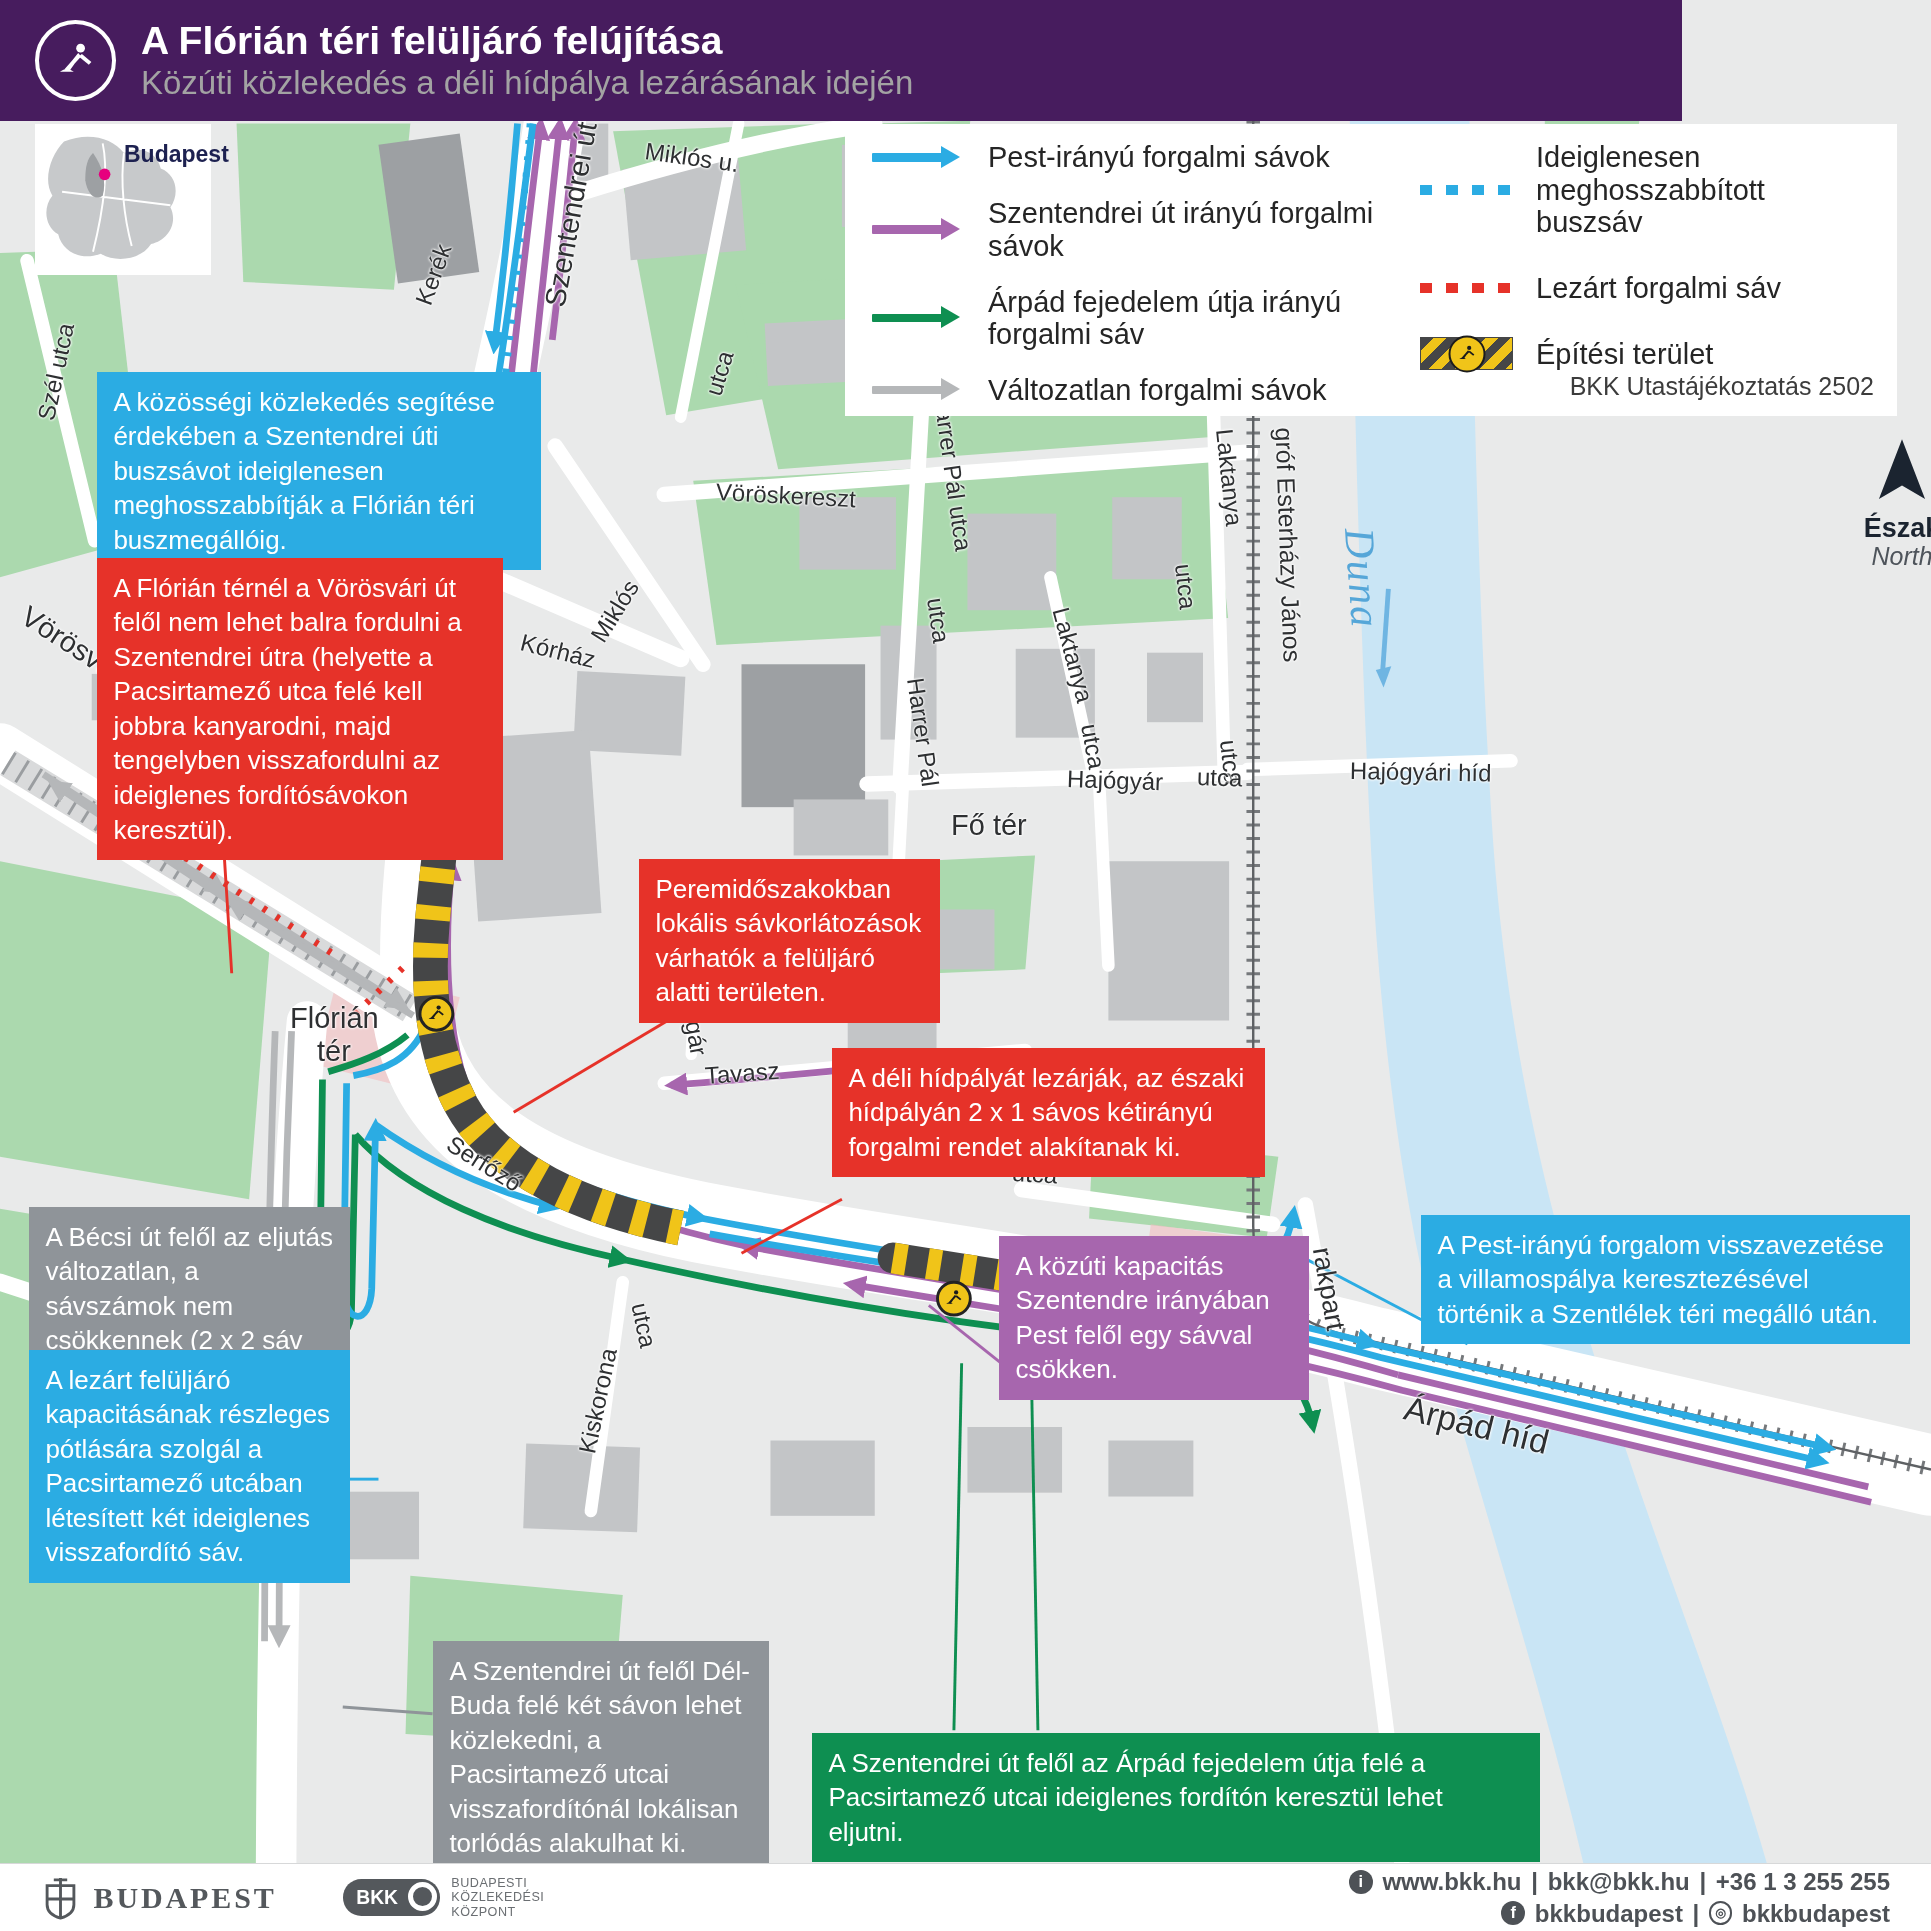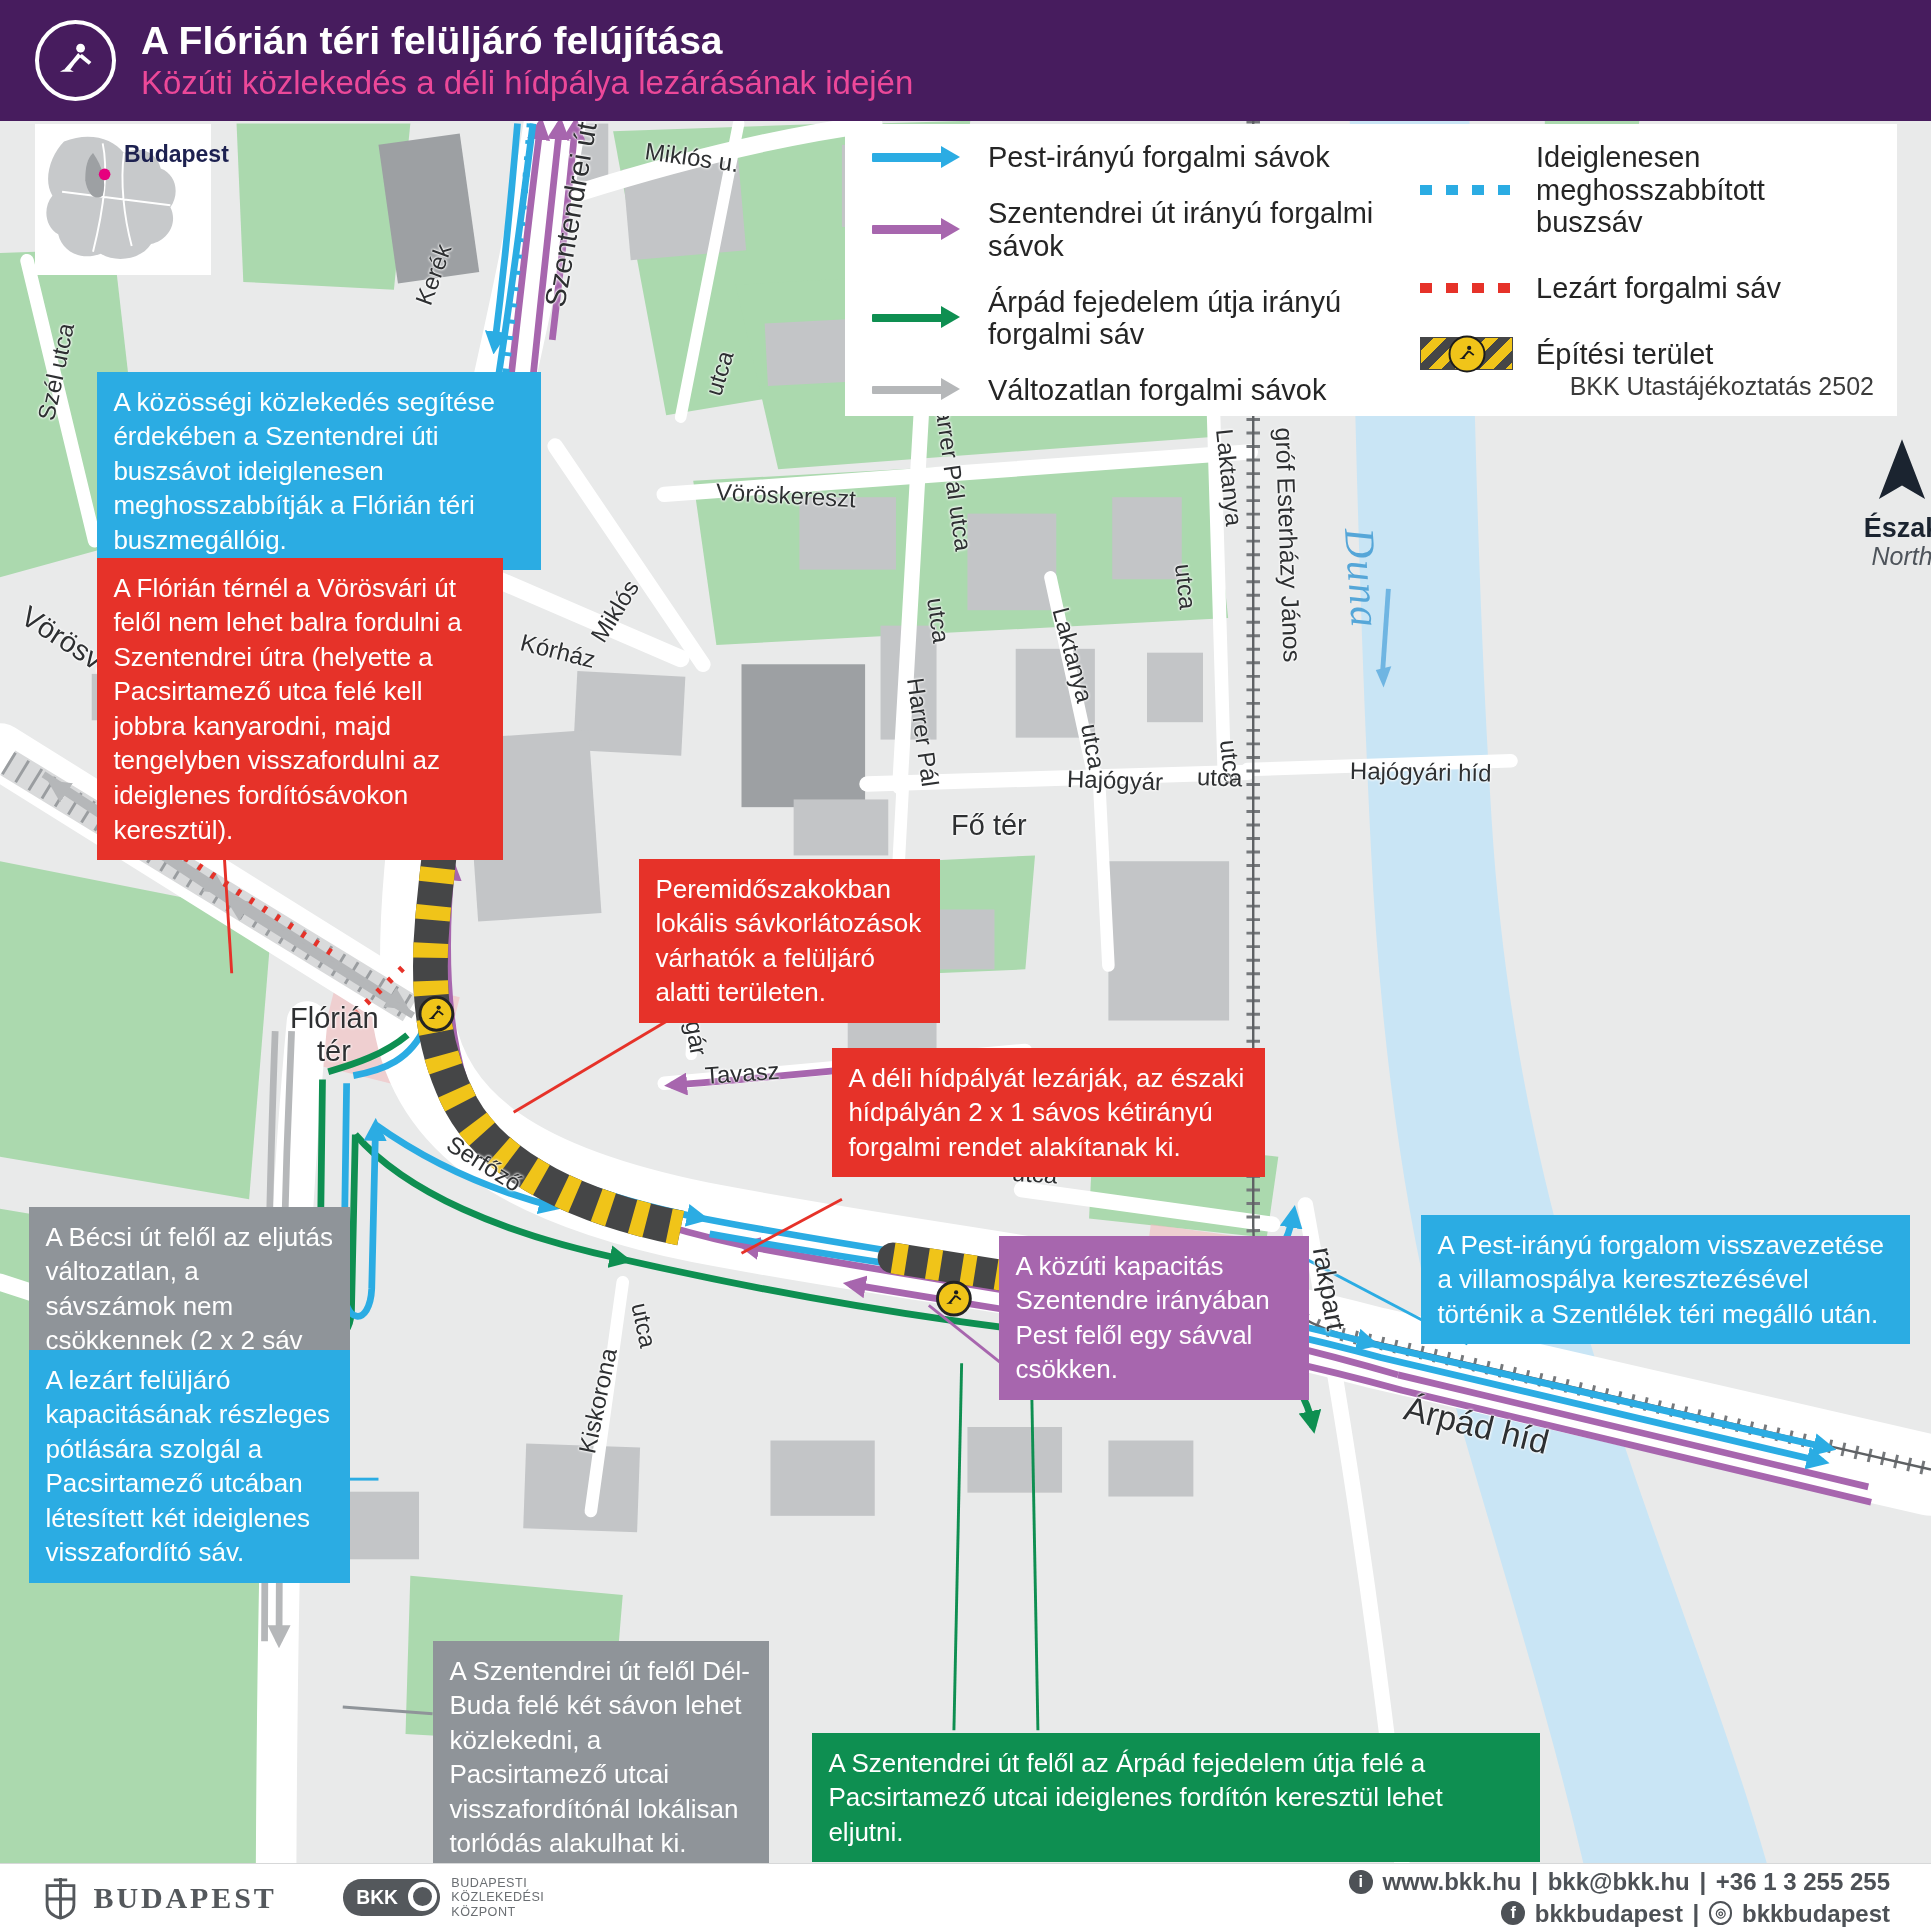--- a/index.html
+++ b/index.html
@@ -1,27 +1,27 @@
 <!DOCTYPE html>
 <html><head>
 <meta charset="utf-8">
 <style>
   html,body{margin:0;padding:0}
   body{
     width:1931px;height:1931px;position:relative;overflow:hidden;
     background:#e9eaea;font-family:"Liberation Sans",sans-serif;
   }
   
-  .header{position:absolute;top:0;left:0;width:1931px;height:121px;background:#471c5e;
+  .header{position:absolute;top:0;left:0;width:1682px;height:121px;background:#471c5e;
     z-index:40;display:flex;align-items:center;gap:25px;padding-left:35px;box-sizing:border-box}
   .h-icon{width:73px;height:73px;border:4.8px solid #fff;border-radius:50%;flex:0 0 auto;
     display:flex;align-items:center;justify-content:center}
   .h-text{display:flex;flex-direction:column;gap:1.9px}
   .h-title{font-size:39px;font-weight:bold;color:#fff;line-height:1.1}
-  .h-sub{font-size:33px;color:#ec4899;line-height:1.1}
+  .h-sub{font-size:33px;color:#a3a3a3;line-height:1.1}
 
   
   .map-svg{position:absolute;left:0;top:0;z-index:1}
 
   
   .sl{position:absolute;color:#2e3032;font-size:24px;white-space:nowrap;z-index:6;
     transform-origin:0 50%;text-shadow:0 0 2.9px #fff,0 0 2.9px #fff,0 0 1.9px #fff;font-weight:normal}
   .sl-lg{font-size:29px}
   .sl-xl{font-size:34px}
   .sl-duna{font-family:"Liberation Serif",serif;font-style:italic;font-size:42px;color:#55a6d8;

